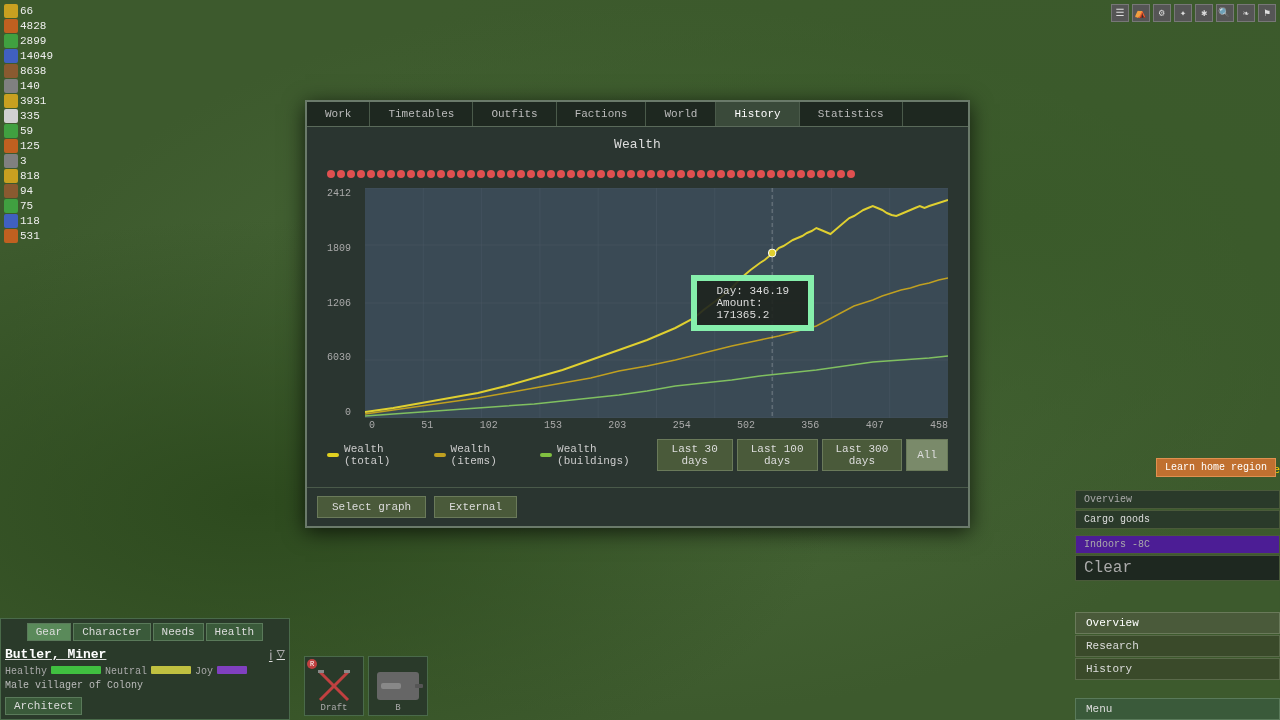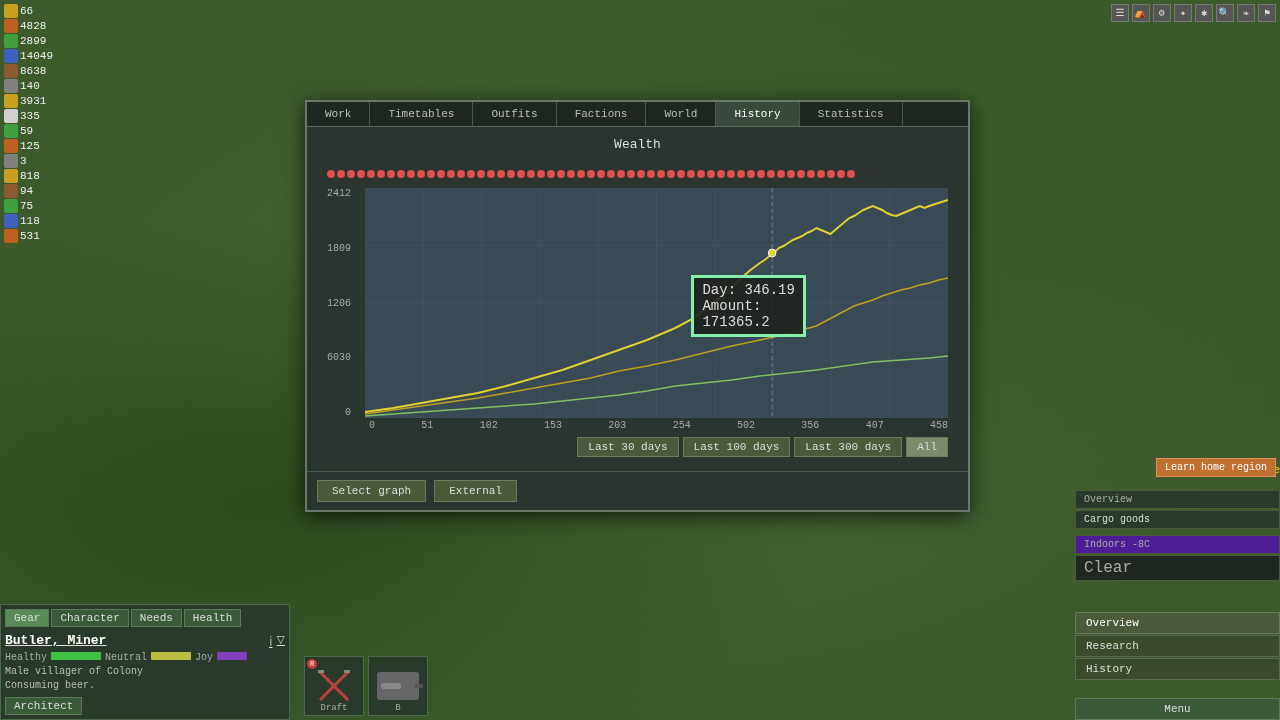--- a/index.html
+++ b/index.html
@@ -87,20 +87,21 @@
       bottom: 0; left: 0;
       width: 290px;
       background: #2a3a2a;
       border: 1px solid #4a6a4a;
       padding: 4px;
     }
     .char-tabs {
       display: flex;
       gap: 2px;
       margin-bottom: 4px;
+      justify-content: center;
     }
     .char-tab {
       background: #3a5a3a;
       border: 1px solid #5a7a5a;
       padding: 2px 8px;
       color: #ddd;
       font-size: 11px;
       cursor: pointer;
     }
     .char-tab.active {
@@ -247,23 +248,23 @@
     
     .chart-svg {
       width: 100%;
       height: 100%;
     }
 
     
     .chart-tooltip {
       position: absolute;
       background: rgba(30,35,30,0.9);
-      border: 3px solid #86efac;
-      padding: 4px 8px;
-      font-size: 14px;
+      border: 6px solid #86efac;
+      padding: 4px 19px;
+      font-size: 11px;
       color: #ddd;
       pointer-events: none;
       top: 38%;
       left: 56%;
     }
 
     
     .chart-legend {
       display: flex;
       gap: 20px;
@@ -462,21 +463,21 @@
     <span>Overview</span>
   </div>
   <div style="background:#3a4a2a; border:1px solid #5a6a4a; padding:4px 10px; color:#ddd; font-size:11px; cursor:pointer; margin-bottom:1px;">
     <span>Research</span>
   </div>
   <div style="background:#3a4a2a; border:1px solid #5a6a4a; padding:4px 10px; color:#ddd; font-size:11px; cursor:pointer;">
     <span>History</span>
   </div>
 </div>
 
-<div style="position:absolute; bottom:0; right:0; width:205px; background:#3a5a3a; border:1px solid #5a7a5a; padding:4px 10px; color:#ddd; font-size:11px; cursor:pointer; text-align:center;">Menu</div>
+<div style="position:absolute; bottom:0; right:0; width:205px; background:#3a5a3a; border:1px solid #5a7a5a; padding:4px 10px; color:#ddd; font-size:11px; cursor:pointer; text-align:left;">Menu</div>
 
 <div class="char-panel">
   <div class="char-tabs">
     <div class="char-tab active">
       <span>Gear</span>
     </div>
     <div class="char-tab">
       <span>Character</span>
     </div>
     <div class="char-tab">
@@ -496,21 +497,20 @@
   <div class="char-bars">
     <span style="font-size:10px; color:#aaa;">Healthy</span>
     <div class="bar-fill bar-green"></div>
     <span style="font-size:10px; color:#aaa;">Neutral</span>
     <div class="bar-fill bar-yellow"></div>
     <span style="font-size:10px; color:#aaa;">Joy</span>
     <div class="bar-fill bar-purple"></div>
   </div>
   <div class="char-info">
     <div>Male villager of Colony</div>
-    <div>Consuming beer.</div>
   </div>
   <div style="margin-top:4px; display:inline-block; background:#3a5a3a; border:1px solid #5a7a5a; padding:2px 8px; font-size:11px; color:#ddd; cursor:pointer;">Architect</div>
 </div>
 
 <div class="equip-slots">
   <div class="equip-slot">
     <div style="width:42px; height:42px; display:flex; align-items:center; justify-content:center;">
 
       <svg width="36" height="36" viewBox="0 0 36 36">
         <line x1="4" y1="4" x2="32" y2="32" stroke="#c04040" stroke-width="3"></line>
@@ -673,20 +673,34 @@
       <span>153</span>
       <span>203</span>
       <span>254</span>
       <span>502</span>
       <span>356</span>
       <span>407</span>
       <span>458</span>
     </div>
 
     <div class="legend-and-buttons">
+      <div class="chart-legend">
+        <div class="legend-item">
+          <div class="legend-color lc-bright-yellow"></div>
+          <span>Wealth (total)</span>
+        </div>
+        <div class="legend-item">
+          <div class="legend-color lc-yellow"></div>
+          <span>Wealth (items)</span>
+        </div>
+        <div class="legend-item">
+          <div class="legend-color lc-green"></div>
+          <span>Wealth (buildings)</span>
+        </div>
+      </div>
       <div class="time-buttons">
         <button class="time-btn">
           <span>Last 30 days</span>
         </button>
         <button class="time-btn">
           <span>Last 100 days</span>
         </button>
         <button class="time-btn">
           <span>Last 300 days</span>
         </button>

